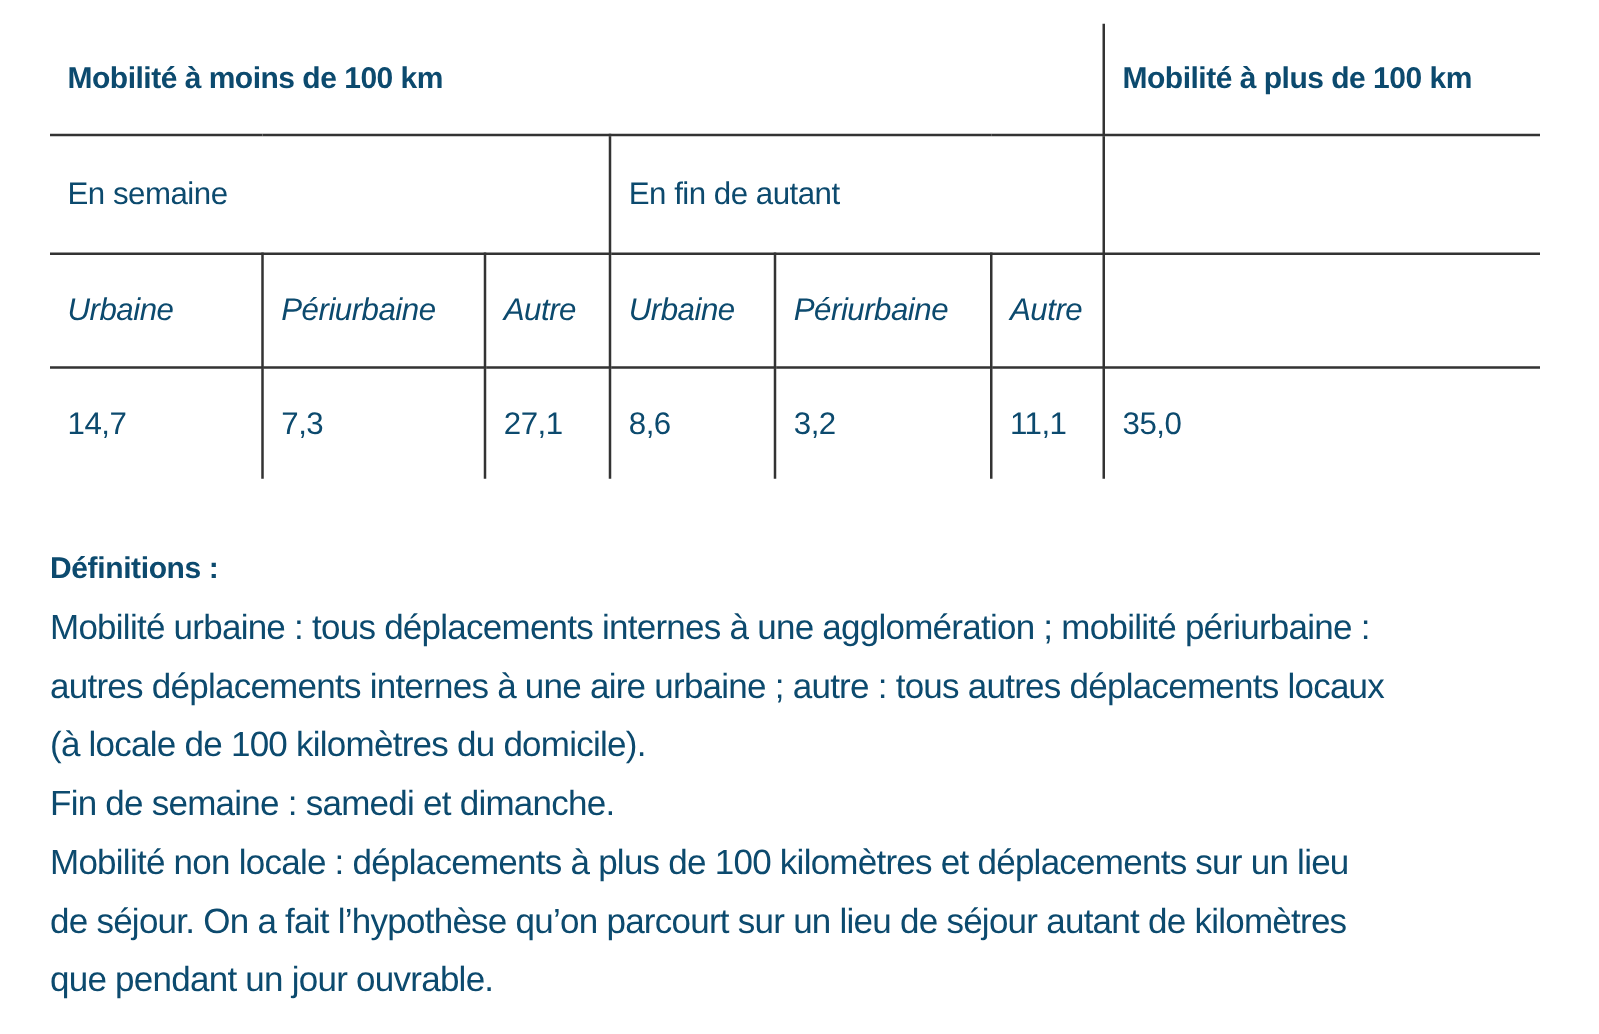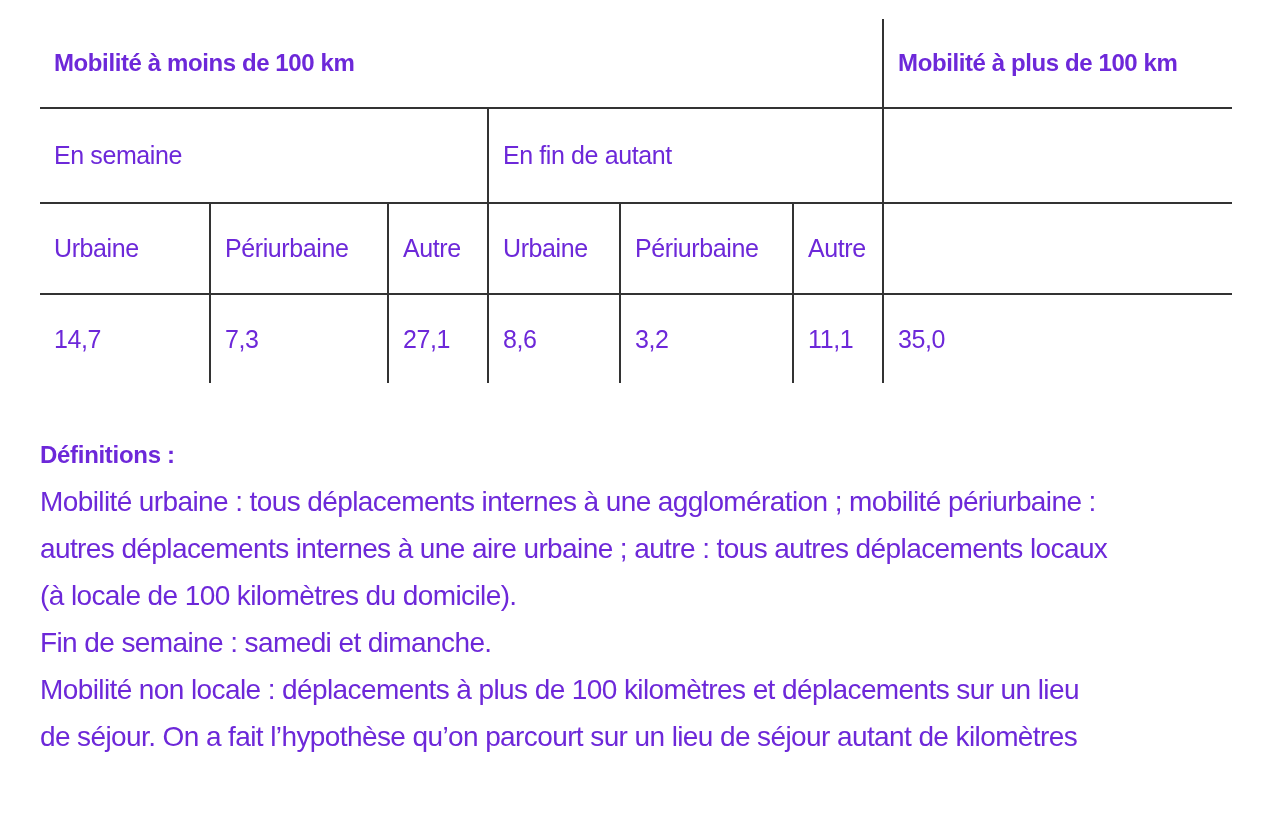--- a/index.html
+++ b/index.html
@@ -6,21 +6,21 @@
     margin: 0;
     padding: 0;
     background: #ffffff;
   }
   .page {
     position: relative;
     width: 1279px;
     height: 827px;
     background: #ffffff;
     font-family: "Liberation Sans", "DejaVu Sans", sans-serif;
-    color: #6d28d9;
+    color: #0c4a6e;
     overflow: hidden;
   }
 
   
   .mobility-table-wrap {
     position: absolute;
     left: 40px;
     top: 19px;
   }
   table.mobility {
@@ -35,21 +35,21 @@
     letter-spacing: -0.4px;
     white-space: nowrap;
     overflow: hidden;
   }
   tr.r1 td {
     height: 88px;
     font-weight: bold;
     font-size: 24px;
   }
   tr.r2 td { height: 93px; }
-  tr.r3 td { height: 89px; }
+  tr.r3 td { height: 89px; font-style: italic; }
   tr.r4 td { height: 88px; }
   td.br { border-right: 2px solid #333333; }
   td.bb { border-bottom: 2px solid #333333; }
 
   
   .definitions {
     position: absolute;
     left: 40px;
     top: 432px;
     width: 1215px;
@@ -117,15 +117,16 @@
   </div>
 
   <div class="definitions">
     <div class="def-title">Définitions :</div>
     <div class="def-line">Mobilité urbaine : tous déplacements internes à une agglomération ; mobilité périurbaine :</div>
     <div class="def-line">autres déplacements internes à une aire urbaine ; autre : tous autres déplacements locaux</div>
     <div class="def-line">(à locale de 100 kilomètres du domicile).</div>
     <div class="def-line">Fin de semaine : samedi et dimanche.</div>
     <div class="def-line">Mobilité non locale : déplacements à plus de 100 kilomètres et déplacements sur un lieu</div>
     <div class="def-line">de séjour. On a fait l’hypothèse qu’on parcourt sur un lieu de séjour autant de kilomètres</div>
+    <div class="def-line">que pendant un jour ouvrable.</div>
   </div>
 
 </div>
 
 </body></html>

